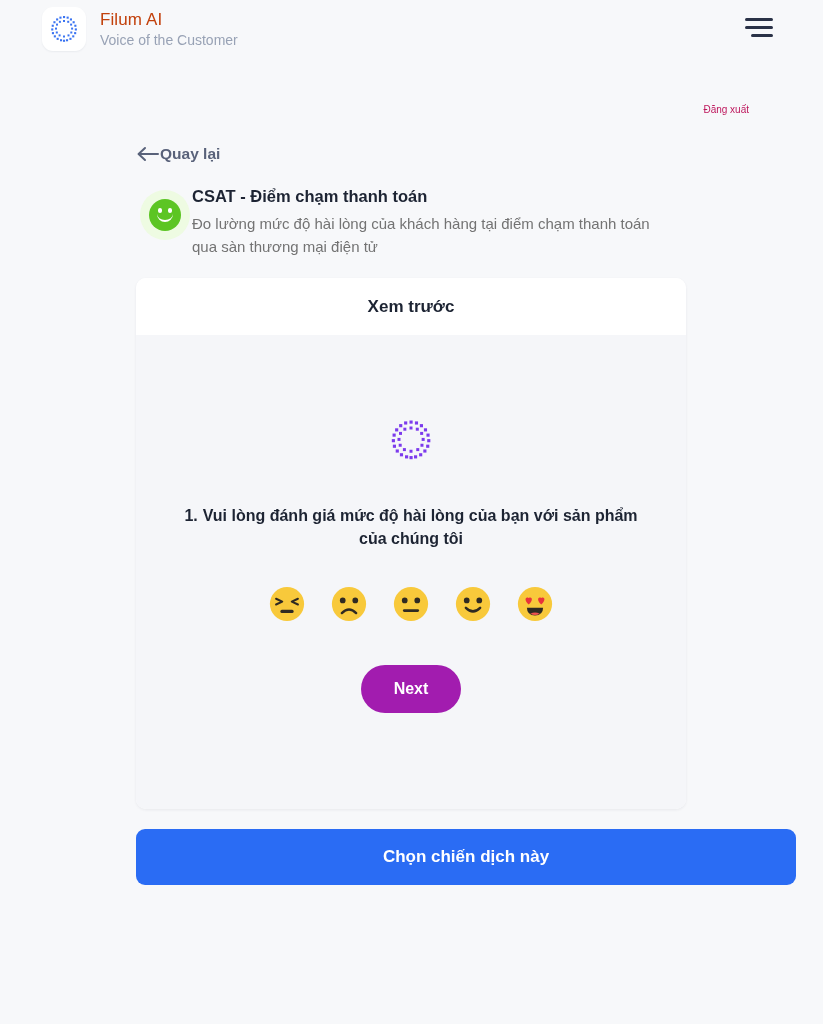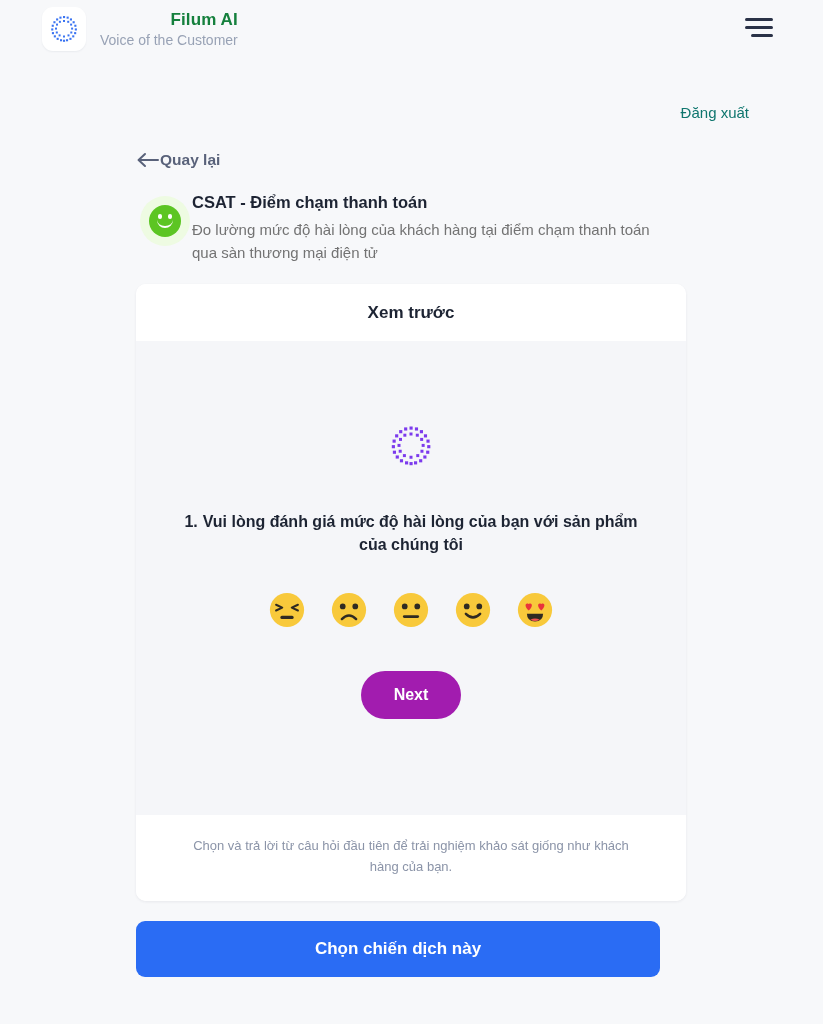--- a/index.html
+++ b/index.html
@@ -33,24 +33,23 @@
     background: #ffffff;
     border-radius: 11px;
     display: flex;
     align-items: center;
     justify-content: center;
     box-shadow: 0 1px 2px rgba(20,30,60,.06);
   }
   .brand-text { line-height: 1.15; }
   .brand-name {
     font-size: 17px;
-    font-weight: bold;
-    color: #15803d;
+    font-weight: normal;
+    color: #c2410c;
     letter-spacing: .1px;
-    text-align: right;
   }
   .brand-sub {
     font-size: 14px;
     color: #98a2b5;
     margin-top: 2px;
   }
   .hamburger {
     position: absolute;
     right: 50px;
     top: 16px;
@@ -72,22 +71,22 @@
   .hamburger span:nth-child(2) { width: 28px; }
   .hamburger span:nth-child(3) { width: 22px; margin-left: 6px; }
 
   
   .logout-row {
     display: flex;
     justify-content: flex-end;
     padding: 46px 74px 0 0;
   }
   .logout-link {
-    font-size: 15px;
-    color: #0f766e;
+    font-size: 10px;
+    color: #be185d;
     cursor: pointer;
   }
 
   
   .content {
     width: 550px;
     margin: 0 auto;
     margin-left: 136px;
     padding-top: 30px;
   }
@@ -232,21 +231,21 @@
     text-align: center;
     font-size: 13px;
     line-height: 1.62;
     color: #8b94a8;
   }
 
   
   .cta-wrap { padding-top: 20px; }
   .cta-btn {
     display: block;
-    width: 524px;
+    width: 660px;
     background: #2a6cf4;
     color: #fff;
     font-size: 17px;
     font-weight: bold;
     padding: 18px 0;
     border: none;
     border-radius: 9px;
     cursor: pointer;
     font-family: inherit;
   }
@@ -416,20 +415,19 @@
           <path d="M26.6 20.4 C21.6 16.4 22.8 11.6 26.6 13.6 C30.4 11.6 31.6 16.4 26.6 20.4 Z" fill="#e9333b"></path>
           <path d="M11.5 24 Q20 24 28.5 24 Q28.5 32 20 32 Q11.5 32 11.5 24 Z" fill="#2f2a22"></path>
           <path d="M15 30.2 Q20 27.6 25 30.2 Q20 33 15 30.2 Z" fill="#f0514f"></path>
         </svg>
 
       </div>
 
       <button class="next-btn">Next</button>
     </div>
 
-    <div class="preview-foot">Chọn và trả lời từ câu hỏi đầu tiên để trải nghiệm khảo sát giống như khách hàng của bạn.</div>
   </div>
 
   <div class="cta-wrap">
     <button class="cta-btn">Chọn chiến dịch này</button>
   </div>
 
 </div>
 
 </body></html>

